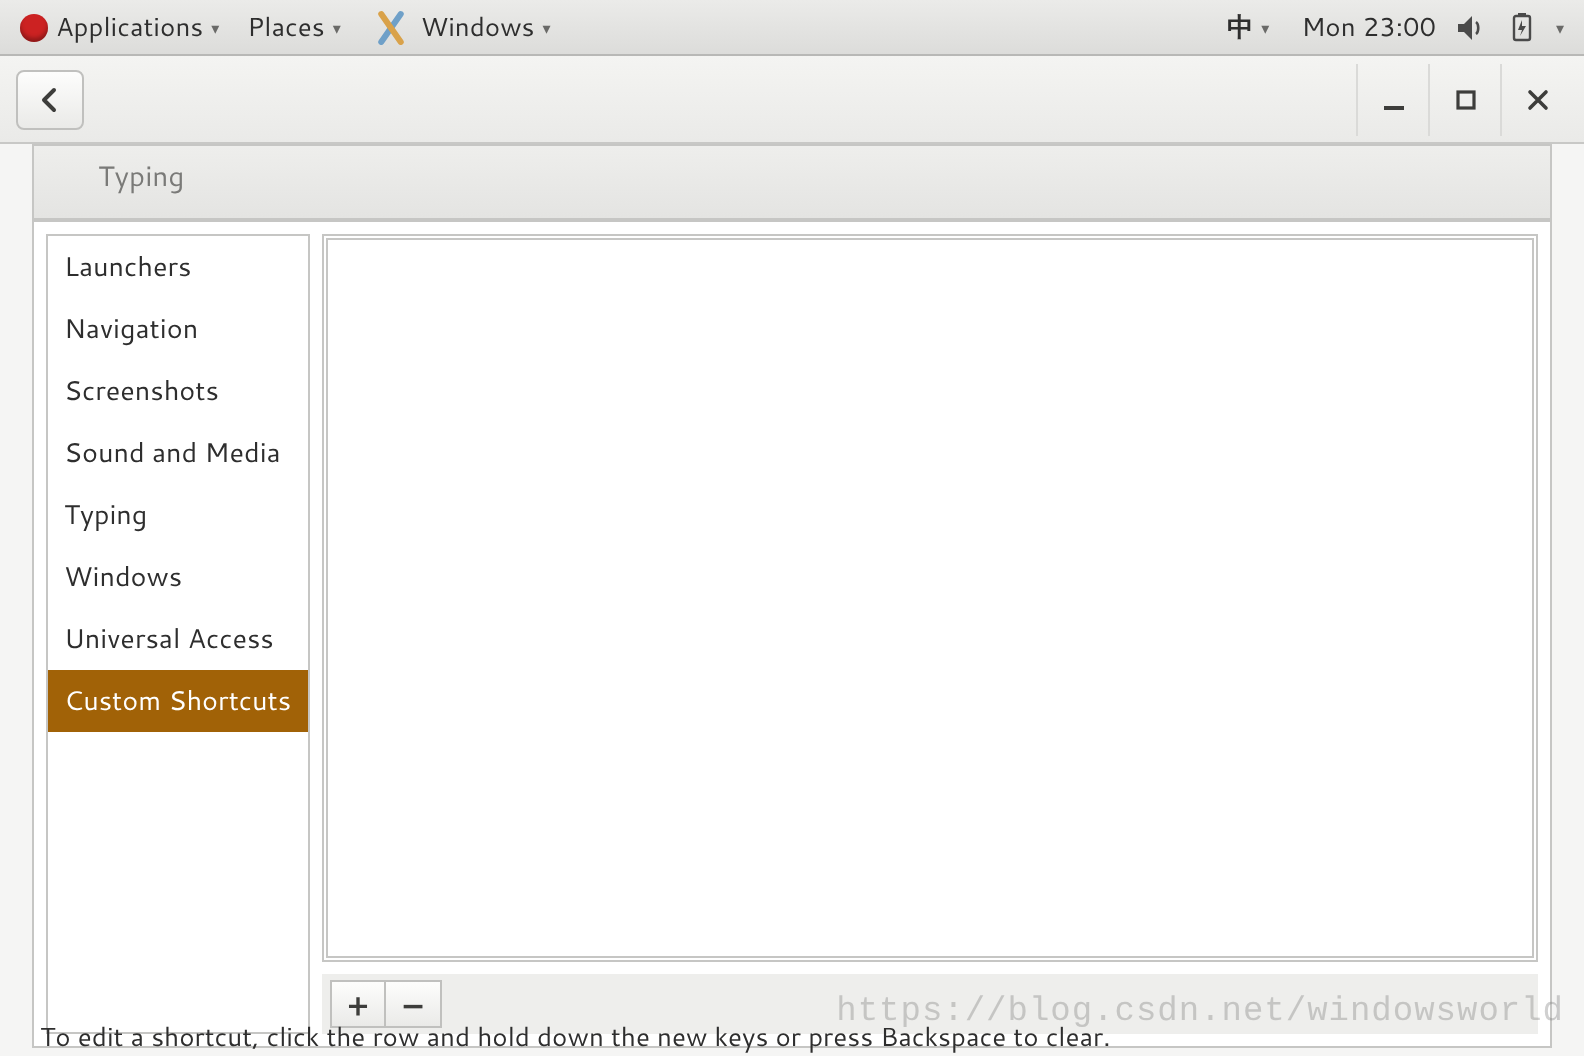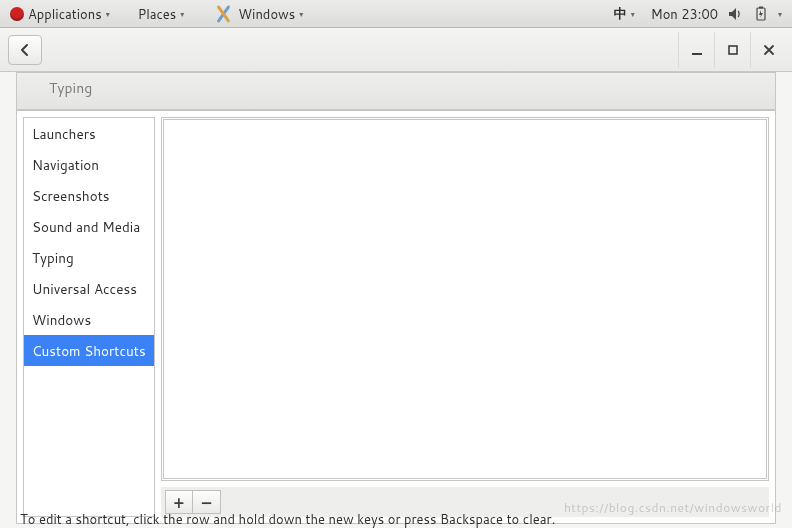--- a/index.html
+++ b/index.html
@@ -1,20 +1,20 @@
 <!DOCTYPE html>
 <html><head>
 <meta charset="utf-8">
 <style>
   * { box-sizing: border-box; margin: 0; padding: 0; font-family: "Cantarell", "DejaVu Sans", sans-serif; }
   body { width: 792px; height: 528px; background: #f5f5f4; overflow: hidden; position: relative; }
 
   
   .top-panel { height: 28px; background: linear-gradient(#ebebe9,#dcdcda); border-bottom:1px solid #b8b8b6; display:flex; align-items:center; font-size:13px; color:#2e2e2e; }
-  .tp-left { display:flex; align-items:center; gap:16px; padding-left:4px; }
+  .tp-left { display:flex; align-items:center; gap:2px; padding-left:4px; }
   .tp-item { display:flex; align-items:center; gap:4px; padding:0 6px; height:28px; cursor:pointer; }
   .rh-icon { width:14px; height:14px; background:#c22; border-radius:50%; display:inline-block; box-shadow:inset 0 -2px 2px rgba(0,0,0,.3); }
   .tri { font-size:8px; color:#6a6a68; }
   .tools-icon { position:relative; width:22px; height:20px; display:inline-block; }
   .tools-icon::before, .tools-icon::after { content:""; position:absolute; width:3px; height:20px; border-radius:2px; top:0; left:10px; }
   .tools-icon::before { background:#6fa0c8; transform:rotate(35deg); }
   .tools-icon::after { background:#d9a24a; transform:rotate(-35deg); }
   .tp-right { margin-left:auto; display:flex; align-items:center; gap:10px; padding-right:10px; }
   .ime { font-weight:bold; }
   .vol-icon, .bat-icon { display:inline-block; color:#4a4a4a; }
@@ -32,31 +32,31 @@
   
   .tabbar { height:38px; background:linear-gradient(#eeeeec,#e4e4e2); border-bottom:1px solid #c6c6c4; display:flex; align-items:flex-end; padding:0 12px; gap:4px; margin:0 16px; border-left:1px solid #c6c6c4; border-right:1px solid #c6c6c4; border-top:1px solid #c6c6c4; }
   .tab { padding:10px 20px 8px; font-size:14px; color:#7a7a78; cursor:pointer; border-bottom:3px solid transparent; }
   .tab.active { color:#2e2e2e; font-weight:600; border-bottom:3px solid #4a90d9; }
 
   
   .content { position:absolute; top:110px; left:16px; right:16px; bottom:4px; border:1px solid #c6c6c4; background:#fff; display:flex; padding:6px; gap:6px; }
   .col-left { width:132px; display:flex; flex-direction:column; }
   .cat-list { flex:1; border:1px solid #c6c6c4; background:#fff; overflow:auto; }
   .cat-item { padding:6px 8px; font-size:13.5px; color:#2e2e2e; cursor:pointer; }
-  .cat-item.selected { background:#3b82f6; color:#fff; }
+  .cat-item.selected { background:#a16207; color:#fff; }
 
   .col-right { flex:1; display:flex; flex-direction:column; gap:6px; }
   .shortcut-area { flex:1; border:3px double #c6c6c4; background:#fff; }
   .toolbar-bottom { height:30px; background:#eeeeec; display:flex; align-items:center; padding:0 4px; gap:0; }
   .icon-btn { width:28px; height:24px; border:1px solid #c0c0be; background:linear-gradient(#fdfdfc,#eaeae8); display:flex; align-items:center; justify-content:center; font-size:15px; font-weight:bold; color:#3d3d3b; cursor:pointer; }
   .icon-btn + .icon-btn { border-left:none; }
 
   .hint { position:absolute; left:20px; bottom:0; font-size:13px; color:#2e2e2e; white-space:nowrap; }
 
-  .watermark { position:absolute; right:10px; bottom:12px; font-size:12px; color:rgba(120,120,120,.35); letter-spacing:.5px; pointer-events:none; }
+  .watermark { position:absolute; right:10px; bottom:12px; font-size:17px; color:rgba(120,120,120,.35); letter-spacing:.5px; pointer-events:none;font-family:Liberation Mono, monospace; }
 </style>
 </head>
 <body>
 
 <div class="top-panel">
   <div class="tp-left">
     <div class="tp-item">
       <span class="rh-icon"></span>
       <span>Applications</span>
       <span class="tri">▾</span>
@@ -124,22 +124,22 @@
 </div>
 
 <div class="content">
   <div class="col-left">
     <div class="cat-list" id="cat-list">
         <div class="cat-item">Launchers</div>
         <div class="cat-item">Navigation</div>
         <div class="cat-item">Screenshots</div>
         <div class="cat-item">Sound and Media</div>
         <div class="cat-item">Typing</div>
+        <div class="cat-item">Windows</div>
         <div class="cat-item">Universal Access</div>
-        <div class="cat-item">Windows</div>
         <div class="cat-item selected">Custom Shortcuts</div>
       </div>
   </div>
   <div class="col-right">
     <div class="shortcut-area"></div>
     <div class="toolbar-bottom">
       <div class="icon-btn">+</div>
       <div class="icon-btn">−</div>
     </div>
   </div>

